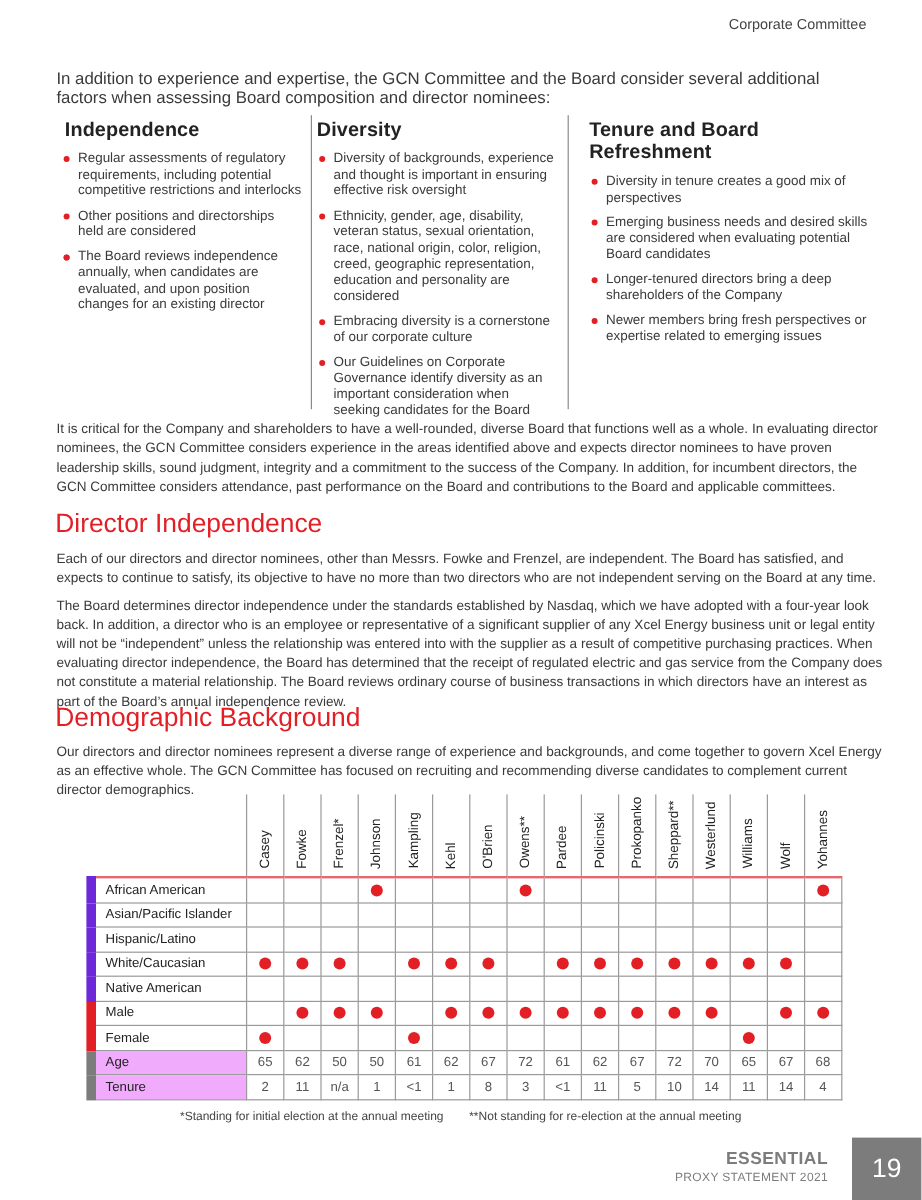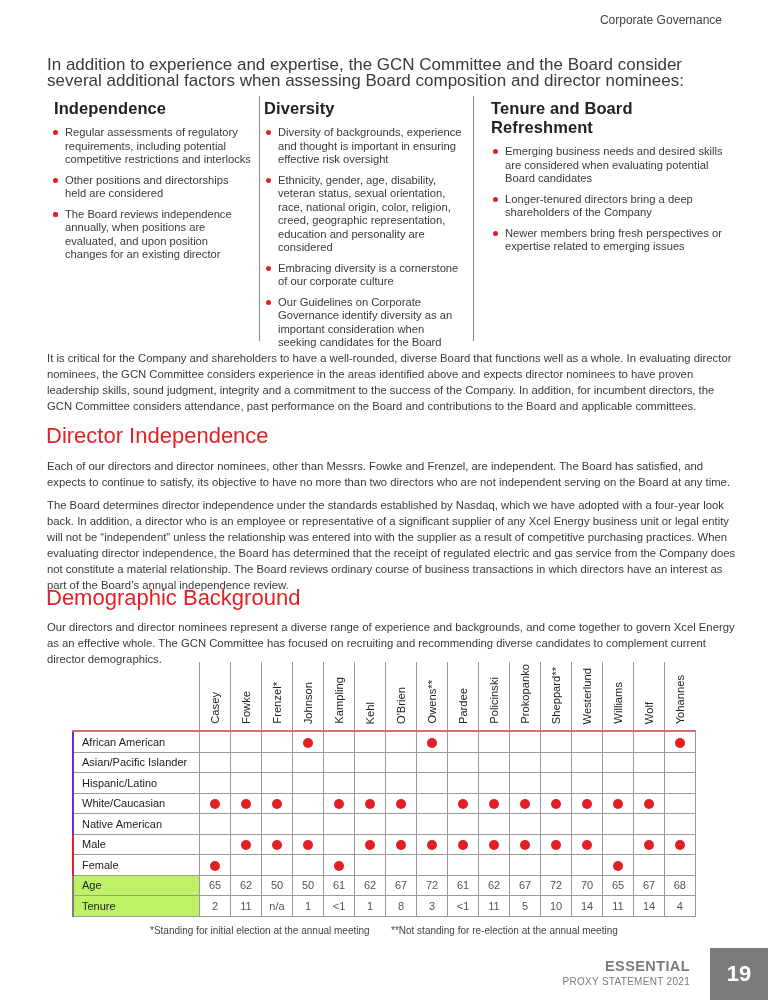--- a/index.html
+++ b/index.html
@@ -1,75 +1,76 @@
 <!DOCTYPE html>
 <html><head>
 <meta charset="utf-8">
 <style>
   html, body { margin:0; padding:0; background:#fff; }
   body { width:768px; height:1000px; position:relative; overflow:hidden;
     font-family:"Liberation Sans", sans-serif; color:#3a3a3a; }
   .running-head { position:absolute; top:13px; right:46px; font-size:12px; color:#444; }
-  .intro { position:absolute; top:57px; left:47px; width:680px; font-size:17px; line-height:16px; color:#3a3a3a; }
+  .intro { position:absolute; top:57px; left:47px; width:680px; font-size:14px; line-height:16px; color:#3a3a3a; }
   .cols { position:absolute; top:96px; left:47px; width:690px; height:245px; }
   .col { position:absolute; top:0; height:245px; }
   .col.c1 { left:0; width:205px; }
   .col.c2 { left:212px; width:203px; border-left:1.5px solid #8a8a8a; }
   .col.c3 { left:426px; width:250px; border-left:1.5px solid #8a8a8a; padding-left:13px; }
   .col h3 { margin:3px 0 8px 4px; font-size:16.5px; font-weight:bold; color:#222; letter-spacing:0.1px; }
   .col.c1 h3 { margin-left:7px; }
   .col ul { list-style:none; margin:0; padding:0; }
   .col li { position:relative; padding-left:18px; font-size:11.2px; line-height:13.5px; color:#3a3a3a; margin-bottom:7px; }
   .col li .bullet { position:absolute; left:6px; top:4px; width:5px; height:5px; border-radius:50%; background:#e31f26; }
   .para { position:absolute; left:47px; width:690px; font-size:11.3px; line-height:16px; color:#3a3a3a; margin:0; }
   .h2 { position:absolute; left:46px; font-size:22px; color:#e31f26; margin:0; font-weight:normal; }
   table.demo { position:absolute; left:72px; top:662px; border-collapse:collapse; font-size:11.2px; }
   table.demo th { height:68px; width:30px; border-left:1.5px solid #9a9a9a; border-bottom:2px solid #e06a6e; padding:0; vertical-align:bottom; }
   table.demo th.blank { border-left:none; width:125px; }
   table.demo th .vt { display:block; writing-mode:vertical-rl; transform:rotate(180deg); white-space:nowrap; margin:0 auto 6px; font-weight:normal; font-size:11.2px; color:#222; }
   table.demo td { height:19.5px; border:1.5px solid #9a9a9a; text-align:center; padding:0; color:#555; font-size:11px; }
-  table.demo td.lbl { text-align:left; padding-left:8px; color:#222; position:relative; border-left:2px solid #6d28d9; width:117px; }
+  table.demo td.lbl { text-align:left; padding-left:8px; color:#222; position:relative; border-left:8px solid #6d28d9; width:117px; }
   table.demo tr.gender td.lbl { border-left-color:#e31f26; }
-  table.demo tr.num td.lbl { border-left-color:#7c7c7c; background:#bef264; }
+  table.demo tr.num td.lbl { border-left-color:#7c7c7c; background:#f0abfc; }
   .dot { display:inline-block; width:10px; height:10px; border-radius:50%; background:#e31f26; vertical-align:middle; }
   .foot-note { position:absolute; top:925px; font-size:10px; color:#444; }
   .brand { position:absolute; right:78px; top:958px; text-align:right; }
   .brand .b1 { font-size:14.5px; font-weight:bold; color:#7c7c7c; letter-spacing:0.4px; }
   .brand .b2 { font-size:10px; color:#7c7c7c; letter-spacing:0.3px; margin-top:2px; }
-  .pagebox { position:absolute; right:0; top:948px; width:58px; height:52px; background:#7c7c7c; color:#fff; font-weight:bold; font-size:22px; display:flex; align-items:center; justify-content:center; }
+  .pagebox { position:absolute; right:0; top:948px; width:58px; height:52px; background:#7c7c7c; color:#fff; font-weight:normal; font-size:22px; display:flex; align-items:center; justify-content:center; }
 </style>
 </head>
 <body>
 
-<div class="running-head">Corporate Governance</div>
+<div class="running-head">Corporate Committee</div>
 
 <p class="intro" style="margin:0">In addition to experience and expertise, the GCN Committee and the Board consider several additional factors when assessing Board composition and director nominees:</p>
 
 <div class="cols">
   <div class="col c1">
     <h3>Independence</h3>
     <ul>
       <li><span class="bullet"></span><span>Regular assessments of regulatory requirements, including potential competitive restrictions and interlocks</span></li>
       <li><span class="bullet"></span><span>Other positions and directorships held are considered</span></li>
       <li><span class="bullet"></span></li>
-      <li><span class="bullet"></span><span>The Board reviews independence annually, when positions are evaluated, and upon position changes for an existing director</span></li>
+      <li><span class="bullet"></span><span>The Board reviews independence annually, when candidates are evaluated, and upon position changes for an existing director</span></li>
     </ul>
   </div>
   <div class="col c2">
     <h3>Diversity</h3>
     <ul>
       <li><span class="bullet"></span><span>Diversity of backgrounds, experience and thought is important in ensuring effective risk oversight</span></li>
       <li><span class="bullet"></span><span>Ethnicity, gender, age, disability, veteran status, sexual orientation, race, national origin, color, religion, creed, geographic representation, education and personality are considered</span></li>
       <li><span class="bullet"></span><span>Embracing diversity is a cornerstone of our corporate culture</span></li>
       <li><span class="bullet"></span><span>Our Guidelines on Corporate Governance identify diversity as an important consideration when seeking candidates for the Board</span></li>
     </ul>
   </div>
   <div class="col c3">
     <h3>Tenure and Board Refreshment</h3>
     <ul>
+      <li><span class="bullet"></span><span>Diversity in tenure creates a good mix of perspectives</span></li>
       <li><span class="bullet"></span><span>Emerging business needs and desired skills are considered when evaluating potential Board candidates</span></li>
       <li><span class="bullet"></span><span>Longer-tenured directors bring a deep shareholders of the Company</span></li>
       <li><span class="bullet"></span><span>Newer members bring fresh perspectives or expertise related to emerging issues</span></li>
     </ul>
   </div>
 </div>
 
 <p class="para" style="top:350px">It is critical for the Company and shareholders to have a well-rounded, diverse Board that functions well as a whole. In evaluating director nominees, the GCN Committee considers experience in the areas identified above and expects director nominees to have proven leadership skills, sound judgment, integrity and a commitment to the success of the Company. In addition, for incumbent directors, the GCN Committee considers attendance, past performance on the Board and contributions to the Board and applicable committees.</p>
 
 <h2 class="h2" style="top:423px">Director Independence</h2>

